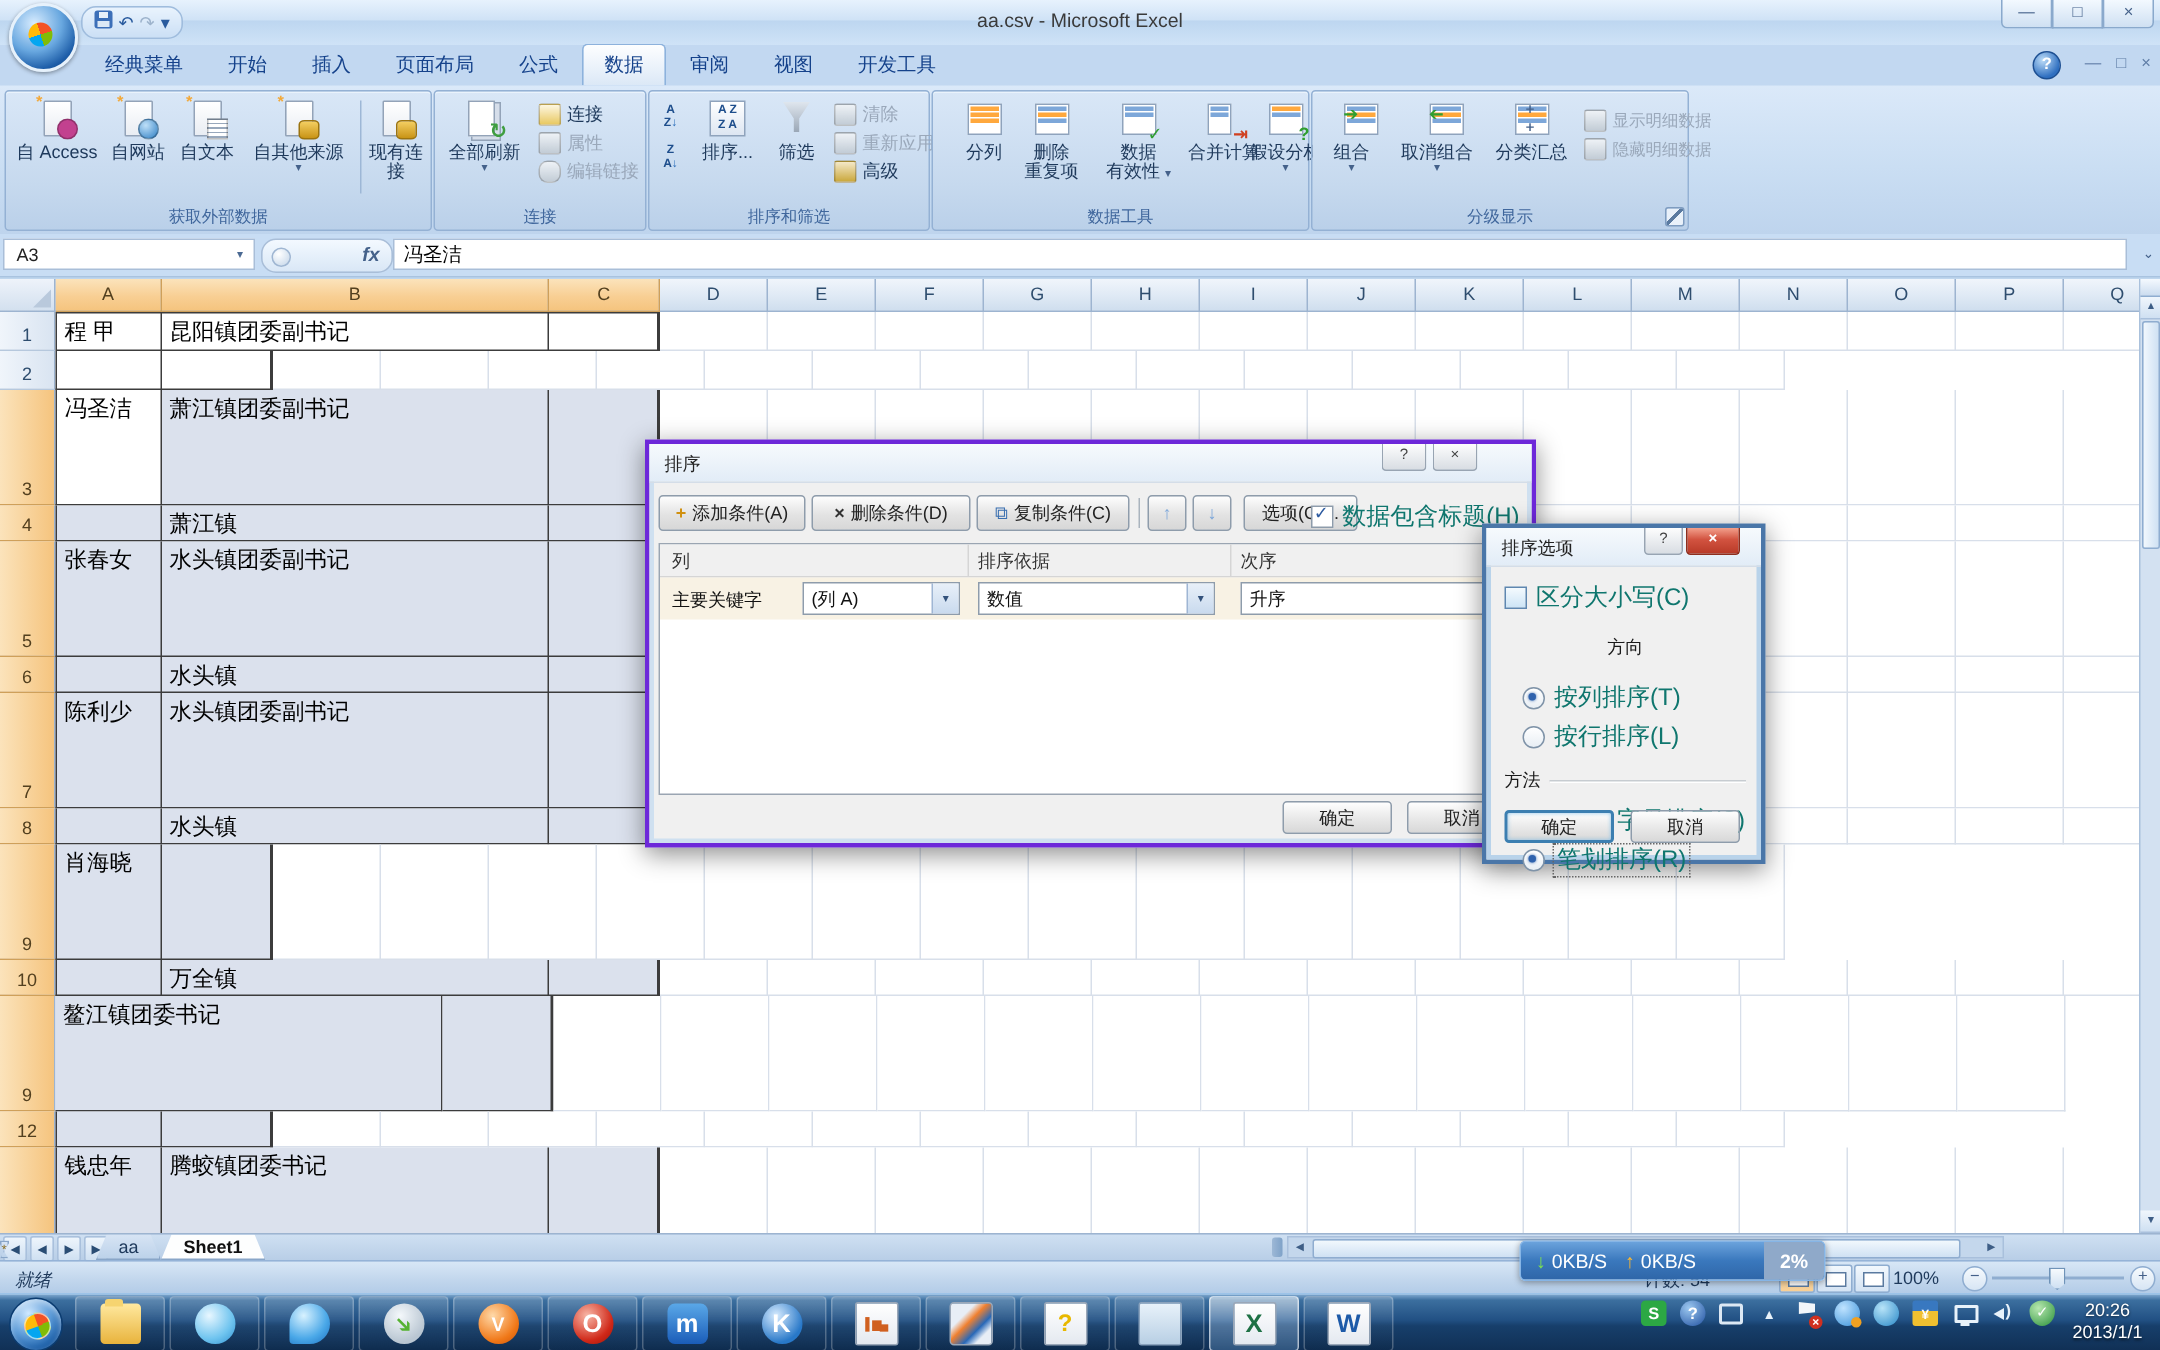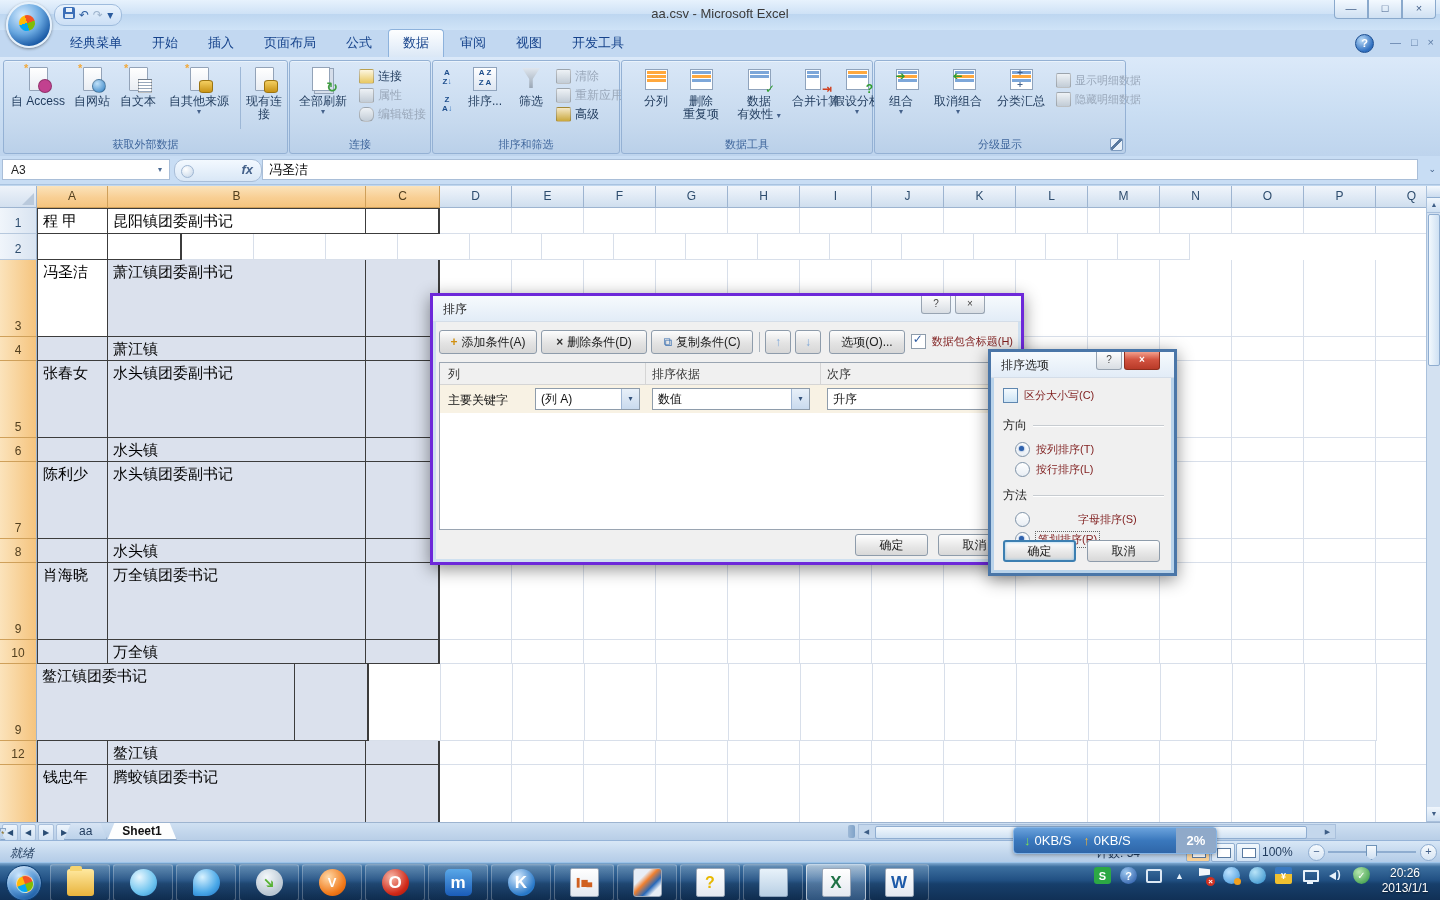--- a/index.html
+++ b/index.html
@@ -129,21 +129,21 @@
   .combo .da{position:absolute;right:0;top:0;width:17px;height:100%;background:linear-gradient(180deg,#e8f0f9,#c9daee);
     border-left:1px solid #9fb6d4;text-align:center;font-size:8px;color:#33527c;line-height:20px;}
   .chk{width:13px;height:13px;background:#fff;border:1px solid #8e9cab;display:inline-block;position:relative;flex:none;}
   .chk.on::after{content:"✓";position:absolute;left:1px;top:-3px;font-size:12px;font-weight:bold;color:#2c5aa0;}
   .chk.aero{background:linear-gradient(180deg,#f4fafe,#cde4f5);border-color:#5f87b0;}
   .btn{position:absolute;width:73px;height:22px;background:linear-gradient(180deg,#fefefe,#e8e8e8 55%,#d8d8d8);
     border:1px solid #8e9cab;border-radius:3px;font-size:12px;color:#222;text-align:center;line-height:20px;box-sizing:border-box;}
   .btn.focus{border:2px solid #3c7fb1;box-shadow:inset 0 0 3px #8bc3e8;line-height:18px;}
   .rad{width:13px;height:13px;border-radius:50%;border:1px solid #7f93a8;background:linear-gradient(180deg,#fff,#e8eef4);display:inline-block;position:relative;flex:none;}
   .rad.on::after{content:"";position:absolute;left:3px;top:3px;width:5px;height:5px;border-radius:50%;background:#2f62ad;box-shadow:0 0 2px #2f62ad;}
-  .radiorow,.chkrow{display:flex;align-items:center;gap:6px;font-size:11px;color:#7f1d1d;}
+  .radiorow,.chkrow{display:flex;align-items:center;gap:6px;font-size:16px;color:#0f766e;}
   .grp{display:flex;align-items:center;gap:6px;font-size:12px;color:#1a1a1a;}
   .grp .rule{flex:1;height:1px;background:#c7ccd1;border-bottom:1px solid #fff;}
   .focusbox{outline:1px dotted #666;padding:0 2px;}
 
   
   .sheetbar{position:absolute;left:0;top:822px;width:1440px;height:18px;background:linear-gradient(180deg,#cfe0f2,#b7cde6);border-top:1px solid #9db4d0;}
   .navs{position:absolute;left:2px;top:1px;display:flex;gap:2px;}
   .nav{width:14px;height:15px;font-size:8px;color:#2a4d74;text-align:center;line-height:15px;background:linear-gradient(180deg,#eef5fc,#cfe0f2);border:1px solid #a9c0dc;border-radius:2px;}
   .stabs{position:absolute;left:64px;top:0;display:flex;align-items:stretch;height:17px;}
   .stab{padding:1px 14px 0;font-size:12px;color:#1e395b;background:linear-gradient(180deg,#d7e4f4,#bcd2ea);
@@ -695,21 +695,20 @@
         <div class="cell cf"></div>
         <div class="cell cf"></div>
         <div class="cell cf"></div>
         <div class="cell cf"></div>
         <div class="cell cf"></div>
         <div class="cell cf"></div>
       </div>
       <div class="grow" style="height: 77px;">
         <div class="rh sel">9</div>
         <div class="cell ca tint">肖海晓</div>
-        <div class="cell cb tint">万全镇团委书记</div>
         <div class="cell cc tint"></div>
         <div class="cell cf"></div>
         <div class="cell cf"></div>
         <div class="cell cf"></div>
         <div class="cell cf"></div>
         <div class="cell cf"></div>
         <div class="cell cf"></div>
         <div class="cell cf"></div>
         <div class="cell cf"></div>
         <div class="cell cf"></div>
@@ -754,21 +753,20 @@
         <div class="cell cf"></div>
         <div class="cell cf"></div>
         <div class="cell cf"></div>
         <div class="cell cf"></div>
         <div class="cell cf"></div>
         <div class="cell cf"></div>
       </div>
       <div class="grow" style="height: 24px;">
         <div class="rh sel">12</div>
         <div class="cell ca tint"></div>
-        <div class="cell cb tint">鳌江镇</div>
         <div class="cell cc tint"></div>
         <div class="cell cf"></div>
         <div class="cell cf"></div>
         <div class="cell cf"></div>
         <div class="cell cf"></div>
         <div class="cell cf"></div>
         <div class="cell cf"></div>
         <div class="cell cf"></div>
         <div class="cell cf"></div>
         <div class="cell cf"></div>
@@ -875,21 +873,21 @@
     <div class="dlgtitle">
       <span class="ttext">排序选项</span>
       <span class="dbtn" style="right:52px;width:24px;">?</span>
       <span class="dbtn red" style="right:14px;">×</span>
     </div>
     <div style="position:absolute;left:12px;top:36px;right:10px;">
       <div class="chkrow">
         <span class="chk aero"></span>
         <span>区分大小写(C)</span>
       </div>
-      <div class="grp" style="margin-top:14px;">
+      <div class="grp" style="margin-top:14px;flex-direction:column;">
         <span>方向</span>
         <span class="rule"></span>
       </div>
       <div class="radiorow" style="margin:8px 0 0 12px;">
         <span class="rad on"></span>
         <span>按列排序(T)</span>
       </div>
       <div class="radiorow" style="margin:5px 0 0 12px;">
         <span class="rad"></span>
         <span>按行排序(L)</span>

